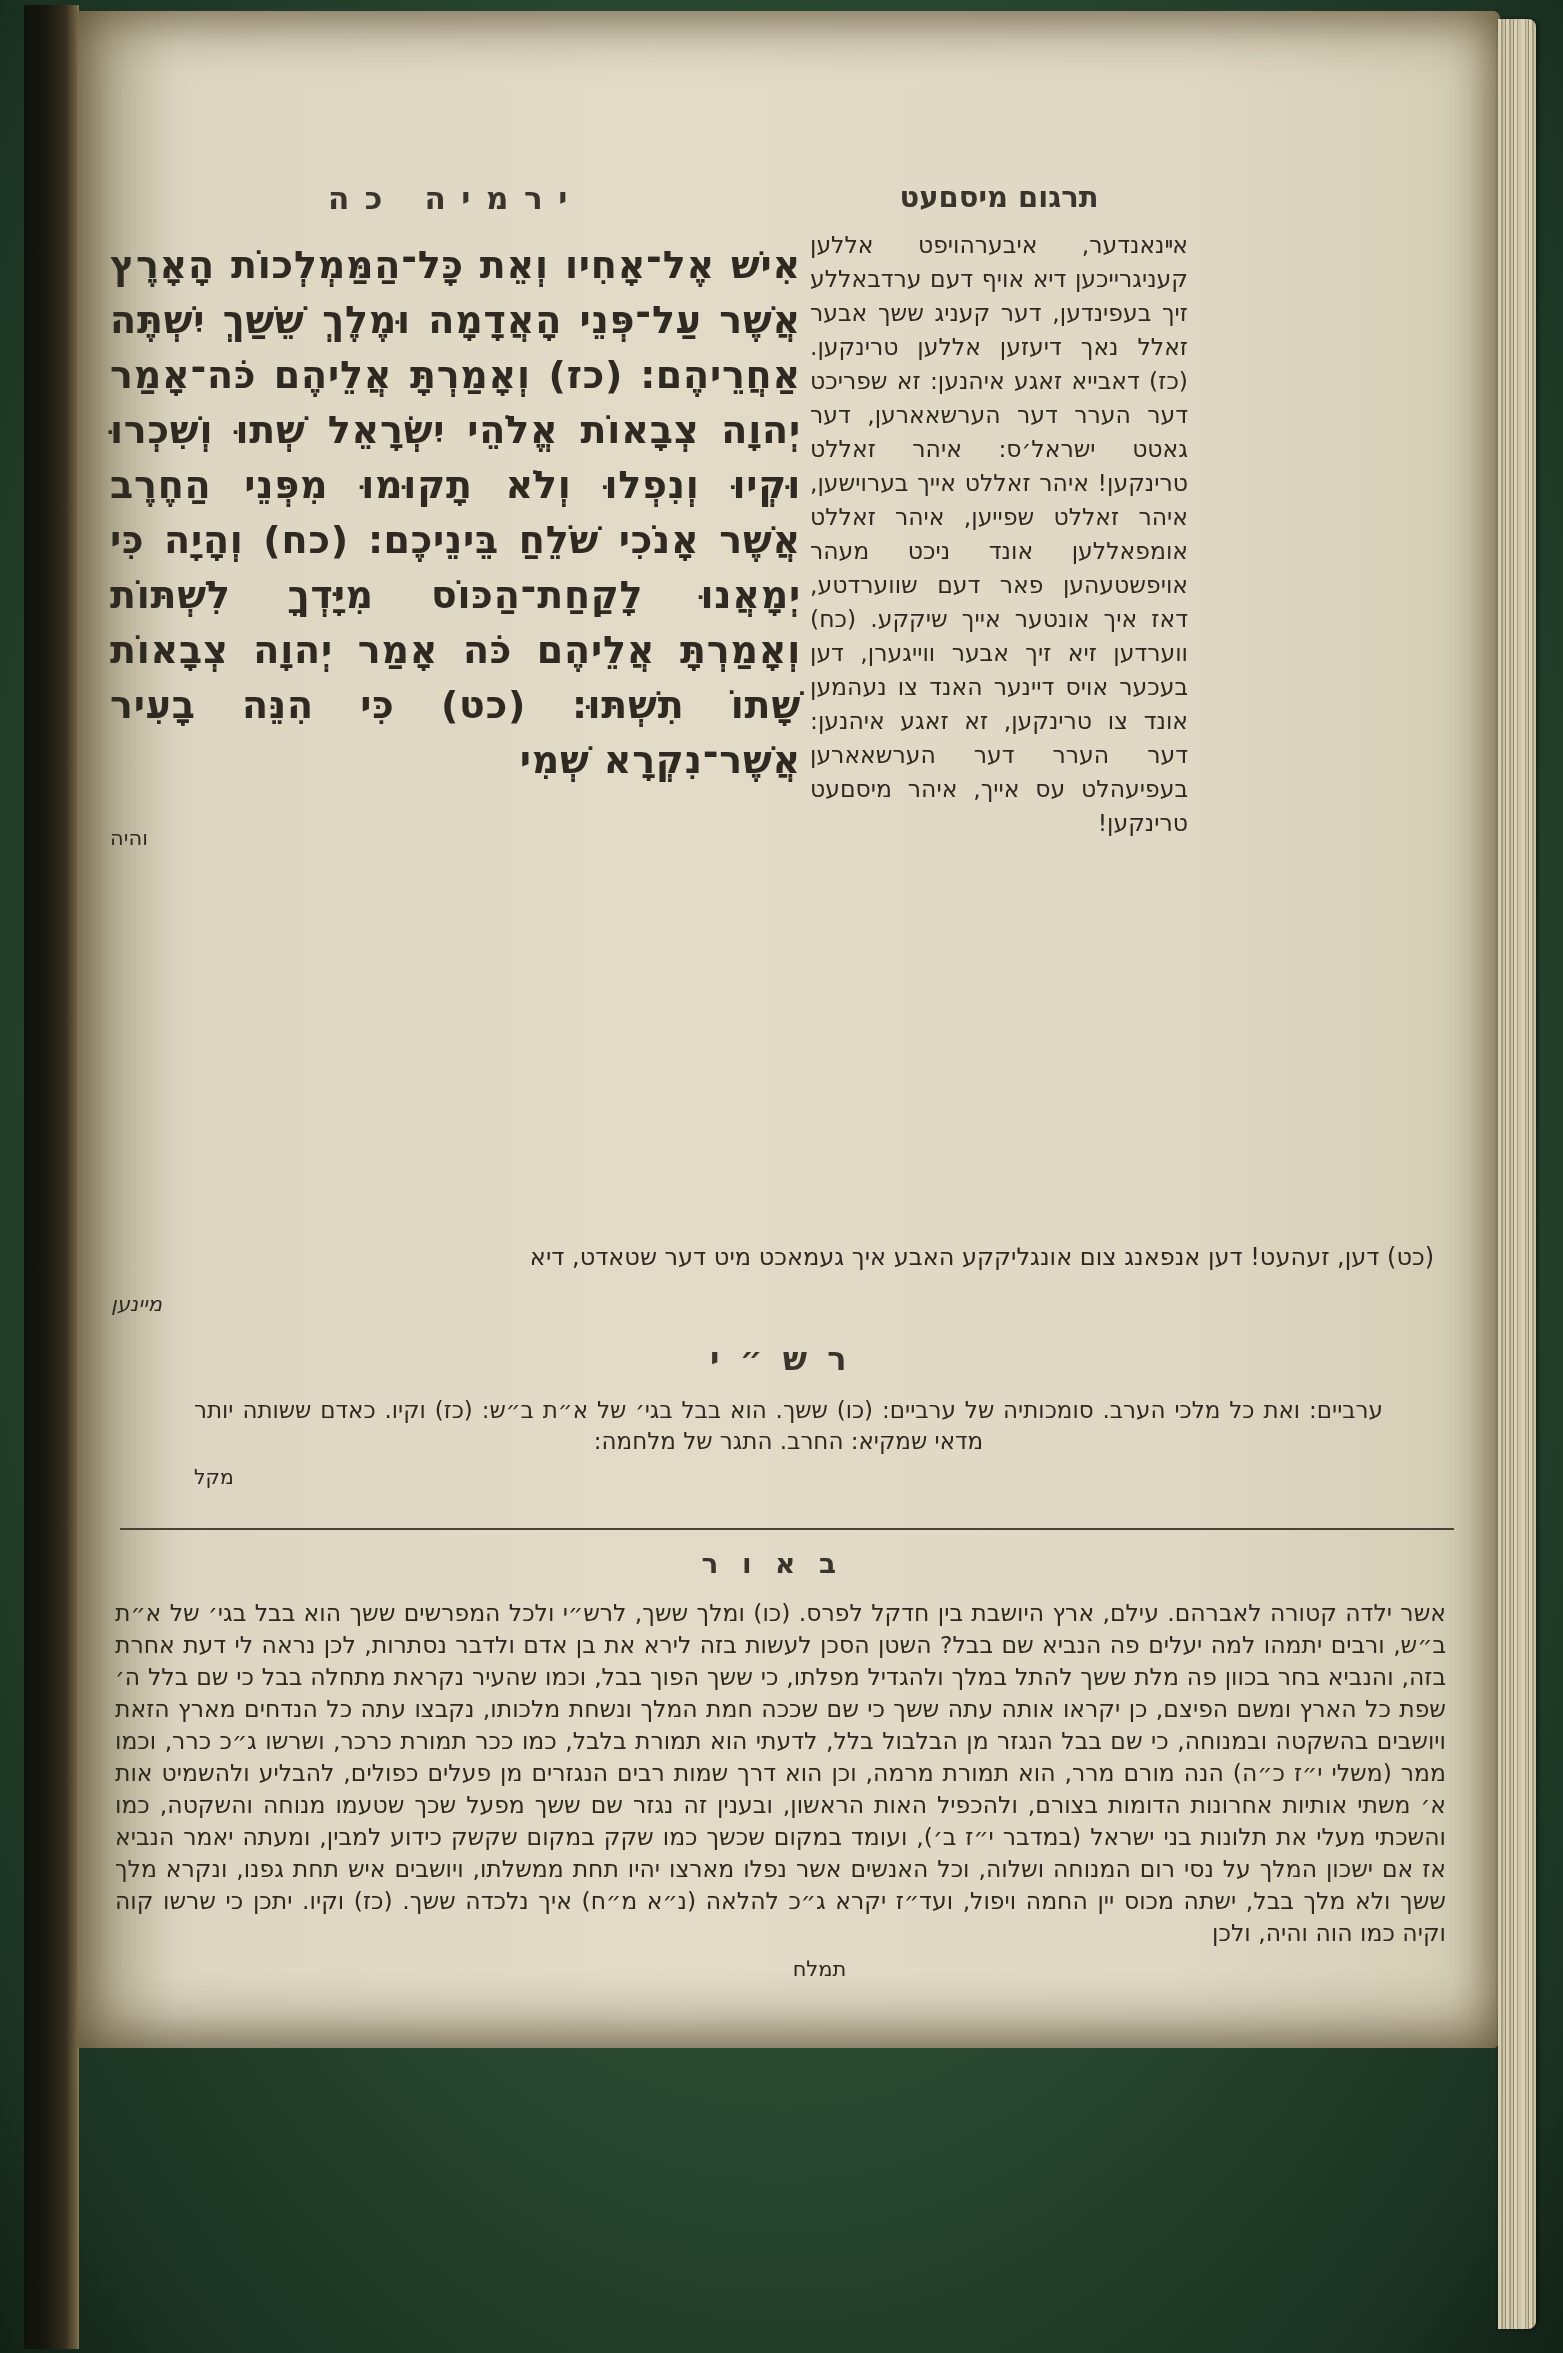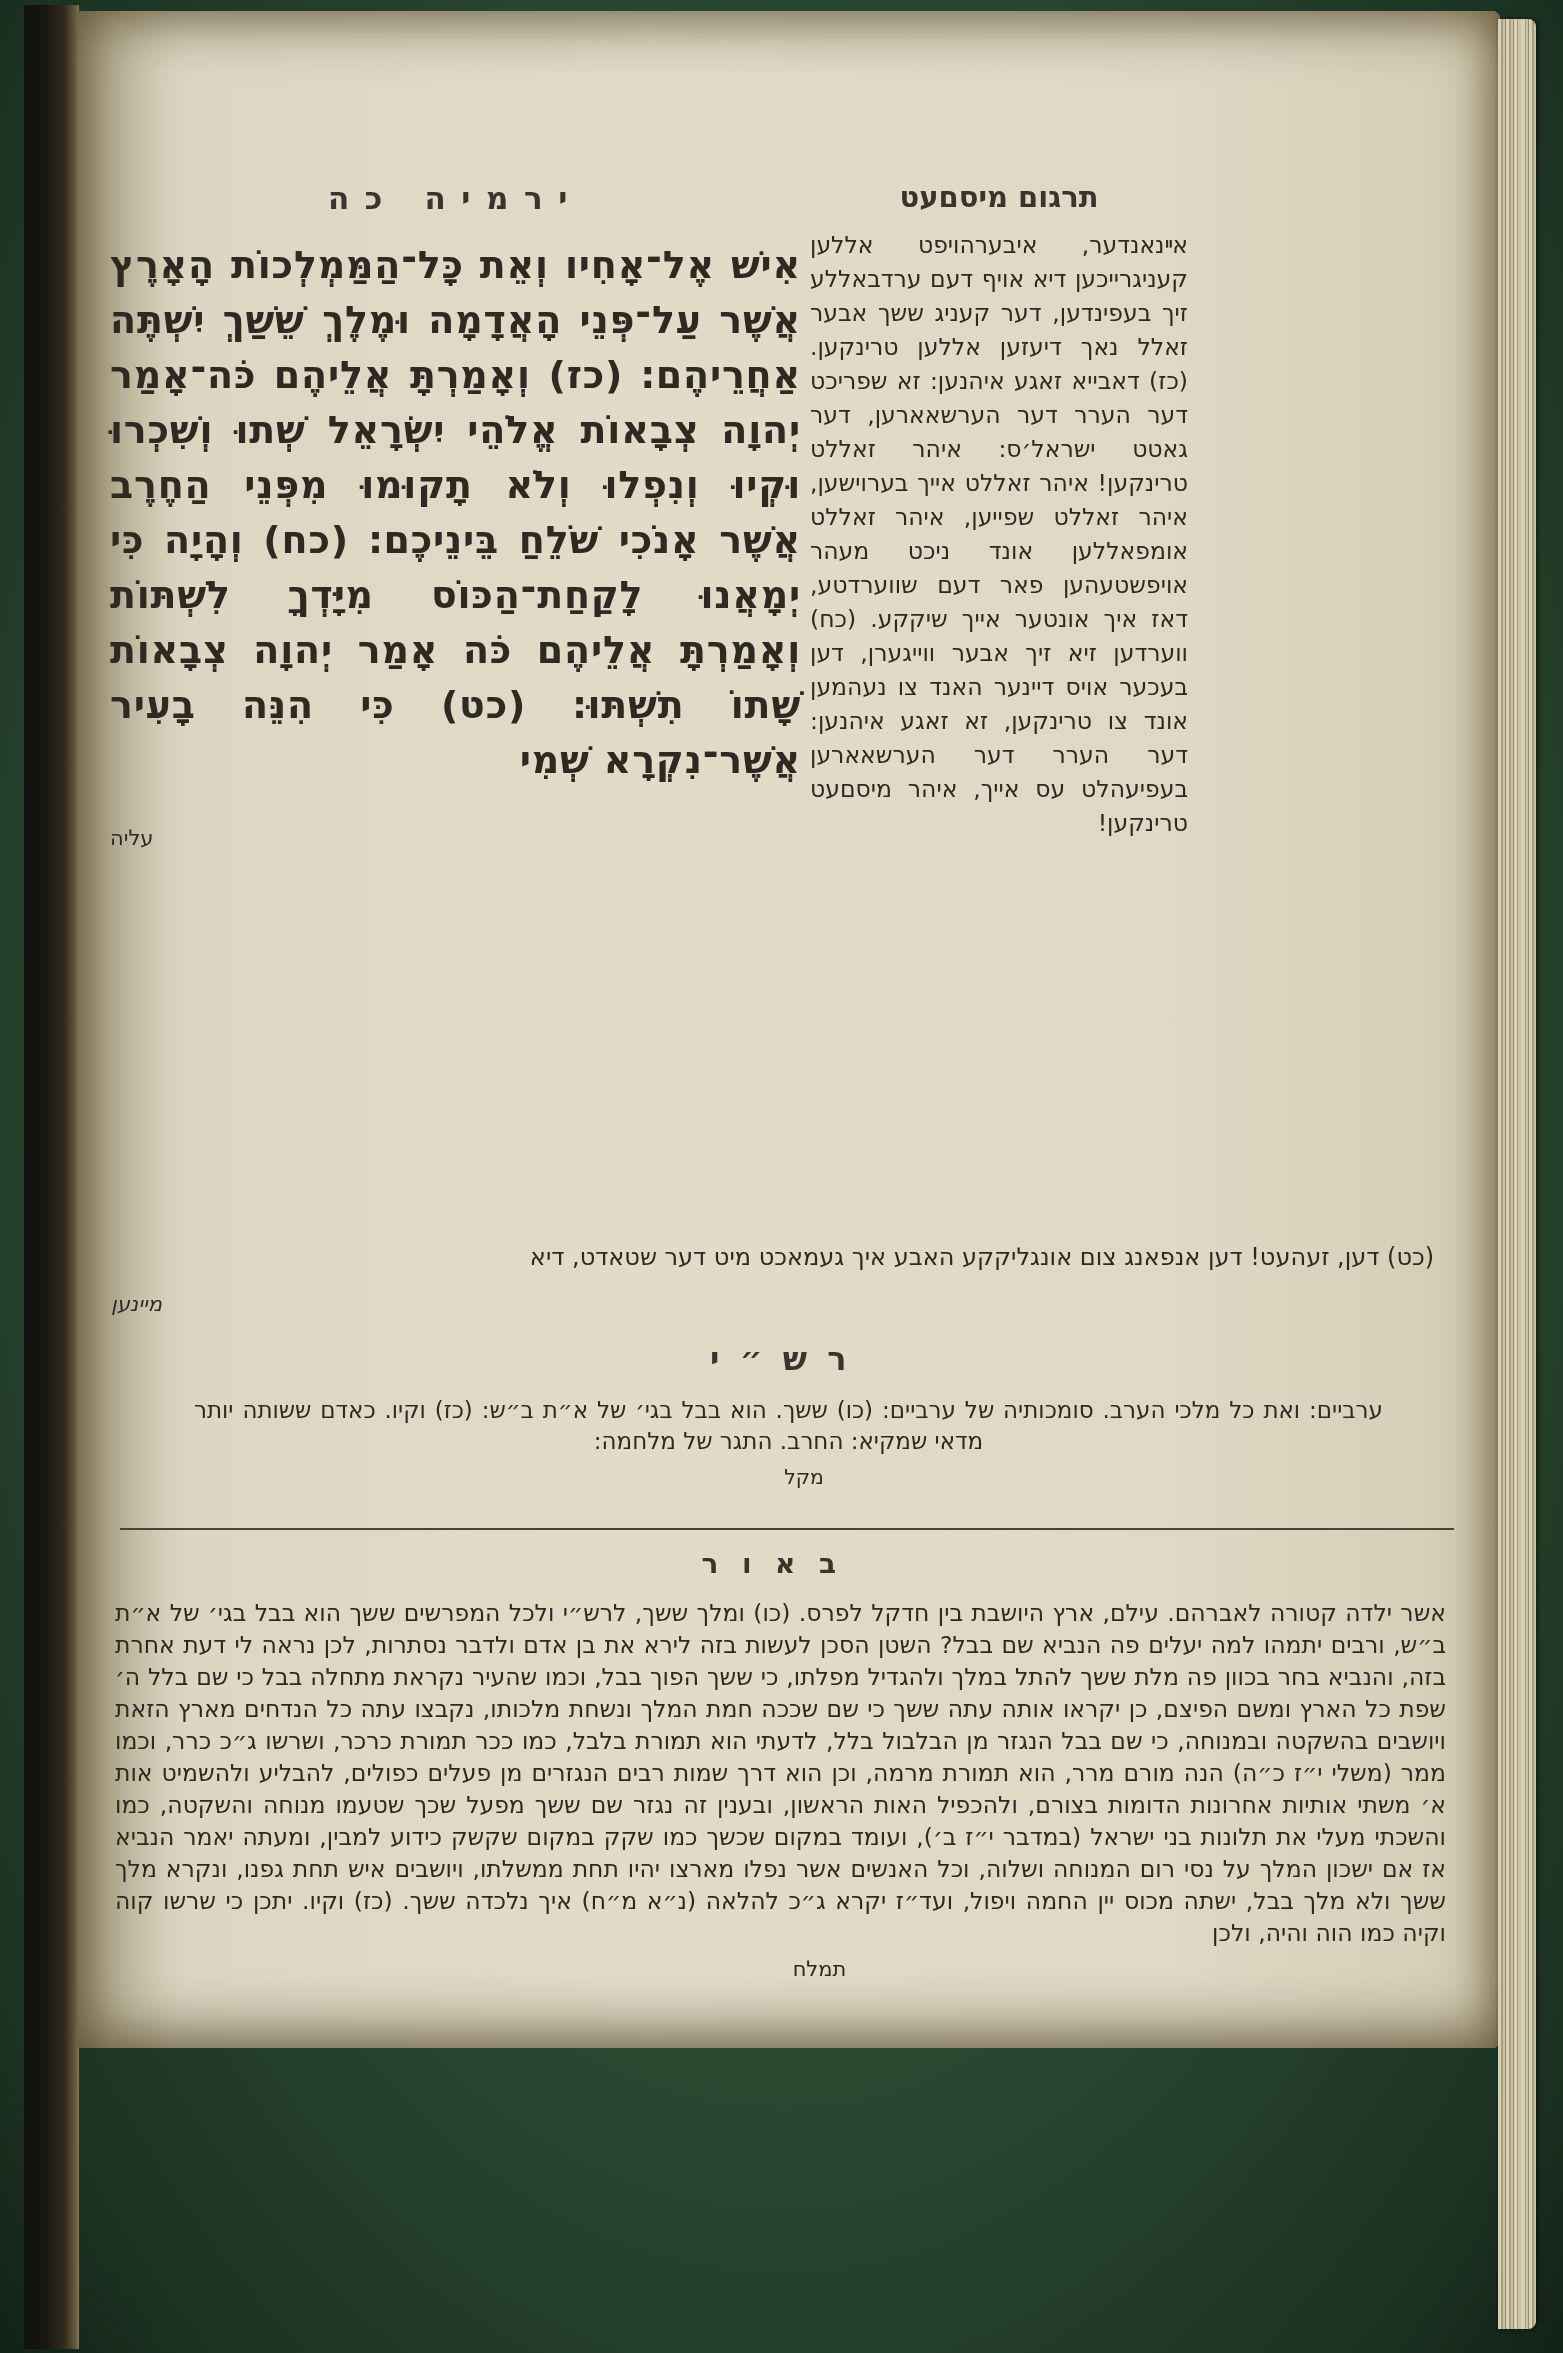--- a/index.html
+++ b/index.html
@@ -58,21 +58,21 @@
   .continuation{position:absolute;top:1229px;left:34px;width:1323px;}
   .continuation .text{font-size:24px;line-height:34px;text-align:justify;text-align-last:right;}
   .continuation .catchword{margin-top:18px;font-style:italic;}
   
   .rashi{position:absolute;top:1329px;left:86px;width:1251px;}
   .rashi .header{
     text-align:center;font-size:32px;font-weight:bold;letter-spacing:20.3px;
     margin:0 0 17px 0;color:#3a352c;
   }
   .rashi .text{font-size:23px;line-height:31px;text-align:justify;text-align-last:center;padding:0 31px;}
-  .rashi .catchword{margin-top:7.8px;font-size:20.3px;margin-left:31px;text-align:center;}
+  .rashi .catchword{margin-top:7.8px;font-size:20.3px;margin-left:31px;}
   
   .divider{position:absolute;top:1517px;left:43px;width:1334px;height:2.3px;background:#4a4233;}
   
   .biur{position:absolute;top:1536px;left:38px;width:1331px;}
   .biur .header{
     text-align:center;font-size:28px;font-weight:bold;letter-spacing:23.5px;
     margin:0 0 17px 0;color:#3a352c;
   }
   .biur .text{font-size:23.5px;line-height:32px;text-align:justify;text-align-last:right;}
   .biur .catchword{margin-top:7.8px;margin-left:78px;text-align:center;}
@@ -82,21 +82,21 @@
 
 <div class="scene">
 
   <div class="spine"></div>
 
   <div class="page" dir="rtl">
 
     <div class="col-bible">
       <div class="header">ירמיה כה</div>
       <div class="text">אִישׁ אֶל־אָחִיו וְאֵת כָּל־הַמַּמְלְכוֹת הָאָרֶץ אֲשֶׁר עַל־פְּנֵי הָאֲדָמָה וּמֶלֶךְ שֵׁשַׁךְ יִשְׁתֶּה אַחֲרֵיהֶם׃ (כז) וְאָמַרְתָּ אֲלֵיהֶם כֹּה־אָמַר יְהוָה צְבָאוֹת אֱלֹהֵי יִשְׂרָאֵל שְׁתוּ וְשִׁכְרוּ וּקְיוּ וְנִפְלוּ וְלֹא תָקוּמוּ מִפְּנֵי הַחֶרֶב אֲשֶׁר אָנֹכִי שֹׁלֵחַ בֵּינֵיכֶם׃ (כח) וְהָיָה כִּי יְמָאֲנוּ לָקַחַת־הַכּוֹס מִיָּדְךָ לִשְׁתּוֹת וְאָמַרְתָּ אֲלֵיהֶם כֹּה אָמַר יְהוָה צְבָאוֹת שָׁתוֹ תִשְׁתּוּ׃ (כט) כִּי הִנֵּה בָעִיר אֲשֶׁר־נִקְרָא שְׁמִי</div>
-      <div class="catchword">עליה</div>
+      <div class="catchword">והיה</div>
     </div>
 
     <div class="col-translation">
       <div class="header">תרגום מיסםעט</div>
       <div class="text">אײנאנדער, איבערהויפט אללען קעניגרייכען דיא אויף דעם ערדבאללע זיך בעפינדען, דער קעניג ששך אבער זאלל נאך דיעזען אללען טרינקען. (כז) דאבייא זאגע איהנען: זא שפריכט דער הערר דער הערשאארען, דער גאטט ישראל׳ס: איהר זאללט טרינקען! איהר זאללט אייך בערוישען, איהר זאללט שפייען, איהר זאללט אומפאללען אונד ניכט מעהר אויפשטעהען פאר דעם שווערדטע, דאז איך אונטער אייך שיקקע. (כח) ווערדען זיא זיך אבער ווייגערן, דען בעכער אויס דיינער האנד צו נעהמען אונד צו טרינקען, זא זאגע איהנען: דער הערר דער הערשאארען בעפיעהלט עס אייך, איהר מיסםעט טרינקען!</div>
     </div>
 
     <div class="continuation">
       <div class="text">(כט) דען, זעהעט! דען אנפאנג צום אונגליקקע האבע איך געמאכט מיט דער שטאדט, דיא</div>
       <div class="catchword">מיינען</div>

